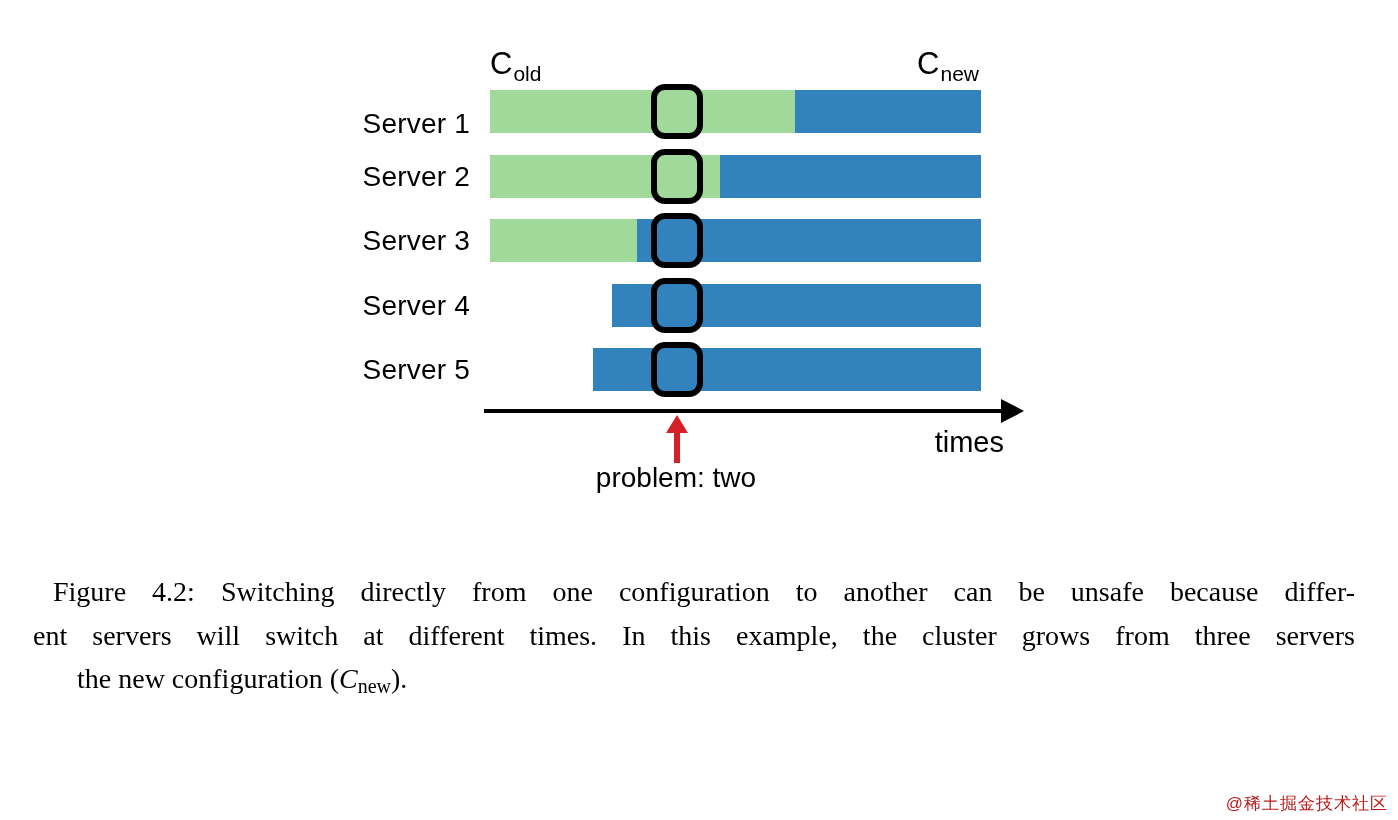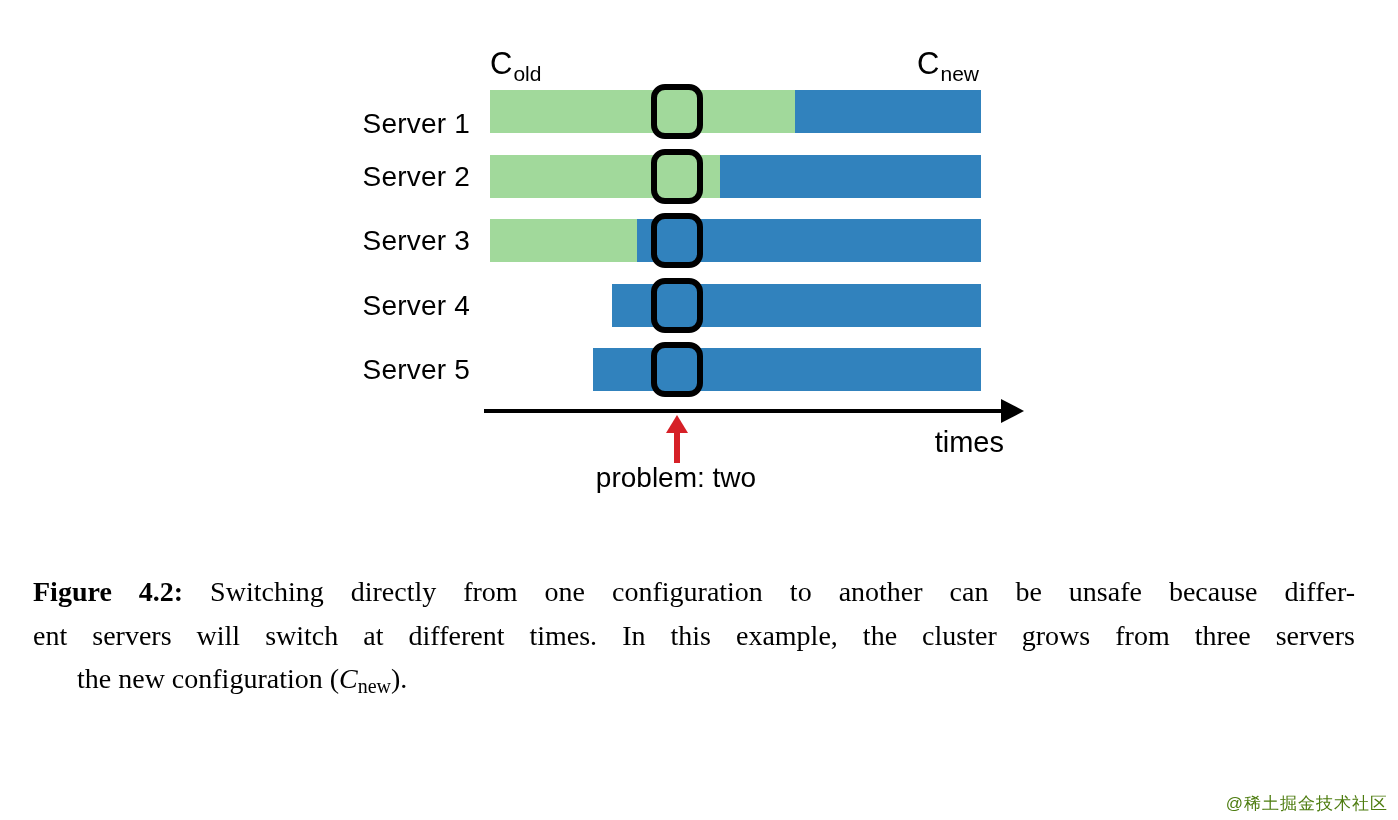--- a/index.html
+++ b/index.html
@@ -24,25 +24,25 @@
             border-left:11px solid transparent;border-right:11px solid transparent;
             border-bottom:18px solid #d62027;}
   .problem{position:absolute;left:536px;top:458px;width:280px;text-align:center;
            font-size:28px;line-height:39px;}
 
   
   .caption{position:absolute;left:33px;top:570px;width:1322px;
            font-family:"Liberation Serif",serif;font-size:28px;line-height:43.5px;}
   .cap-line{text-align:justify;text-align-last:justify;}
   .cap-line.last{text-align-last:left;margin-left:44px;}
-  .cap-line b{font-weight:bold;}
+  .cap-line b{font-weight:normal;margin-left:20px;}
   .mathvar{font-style:italic;}
   .cap-sub{font-size:20px;vertical-align:-5px;font-style:normal;}
 
-  .watermark{position:absolute;right:10px;bottom:5px;font-size:17px;color:#4d7c0f;
+  .watermark{position:absolute;right:10px;bottom:5px;font-size:17px;color:#b91c1c;
              letter-spacing:1px;}
 </style>
 </head>
 <body>
 
 <div class="page">
 
   <div id="diagram">
     <div class="clabel" style="left:490px;"><span>C</span><span class="subs">old</span></div>
     <div class="clabel" style="right:419px;"><span>C</span><span class="subs">new</span></div>

